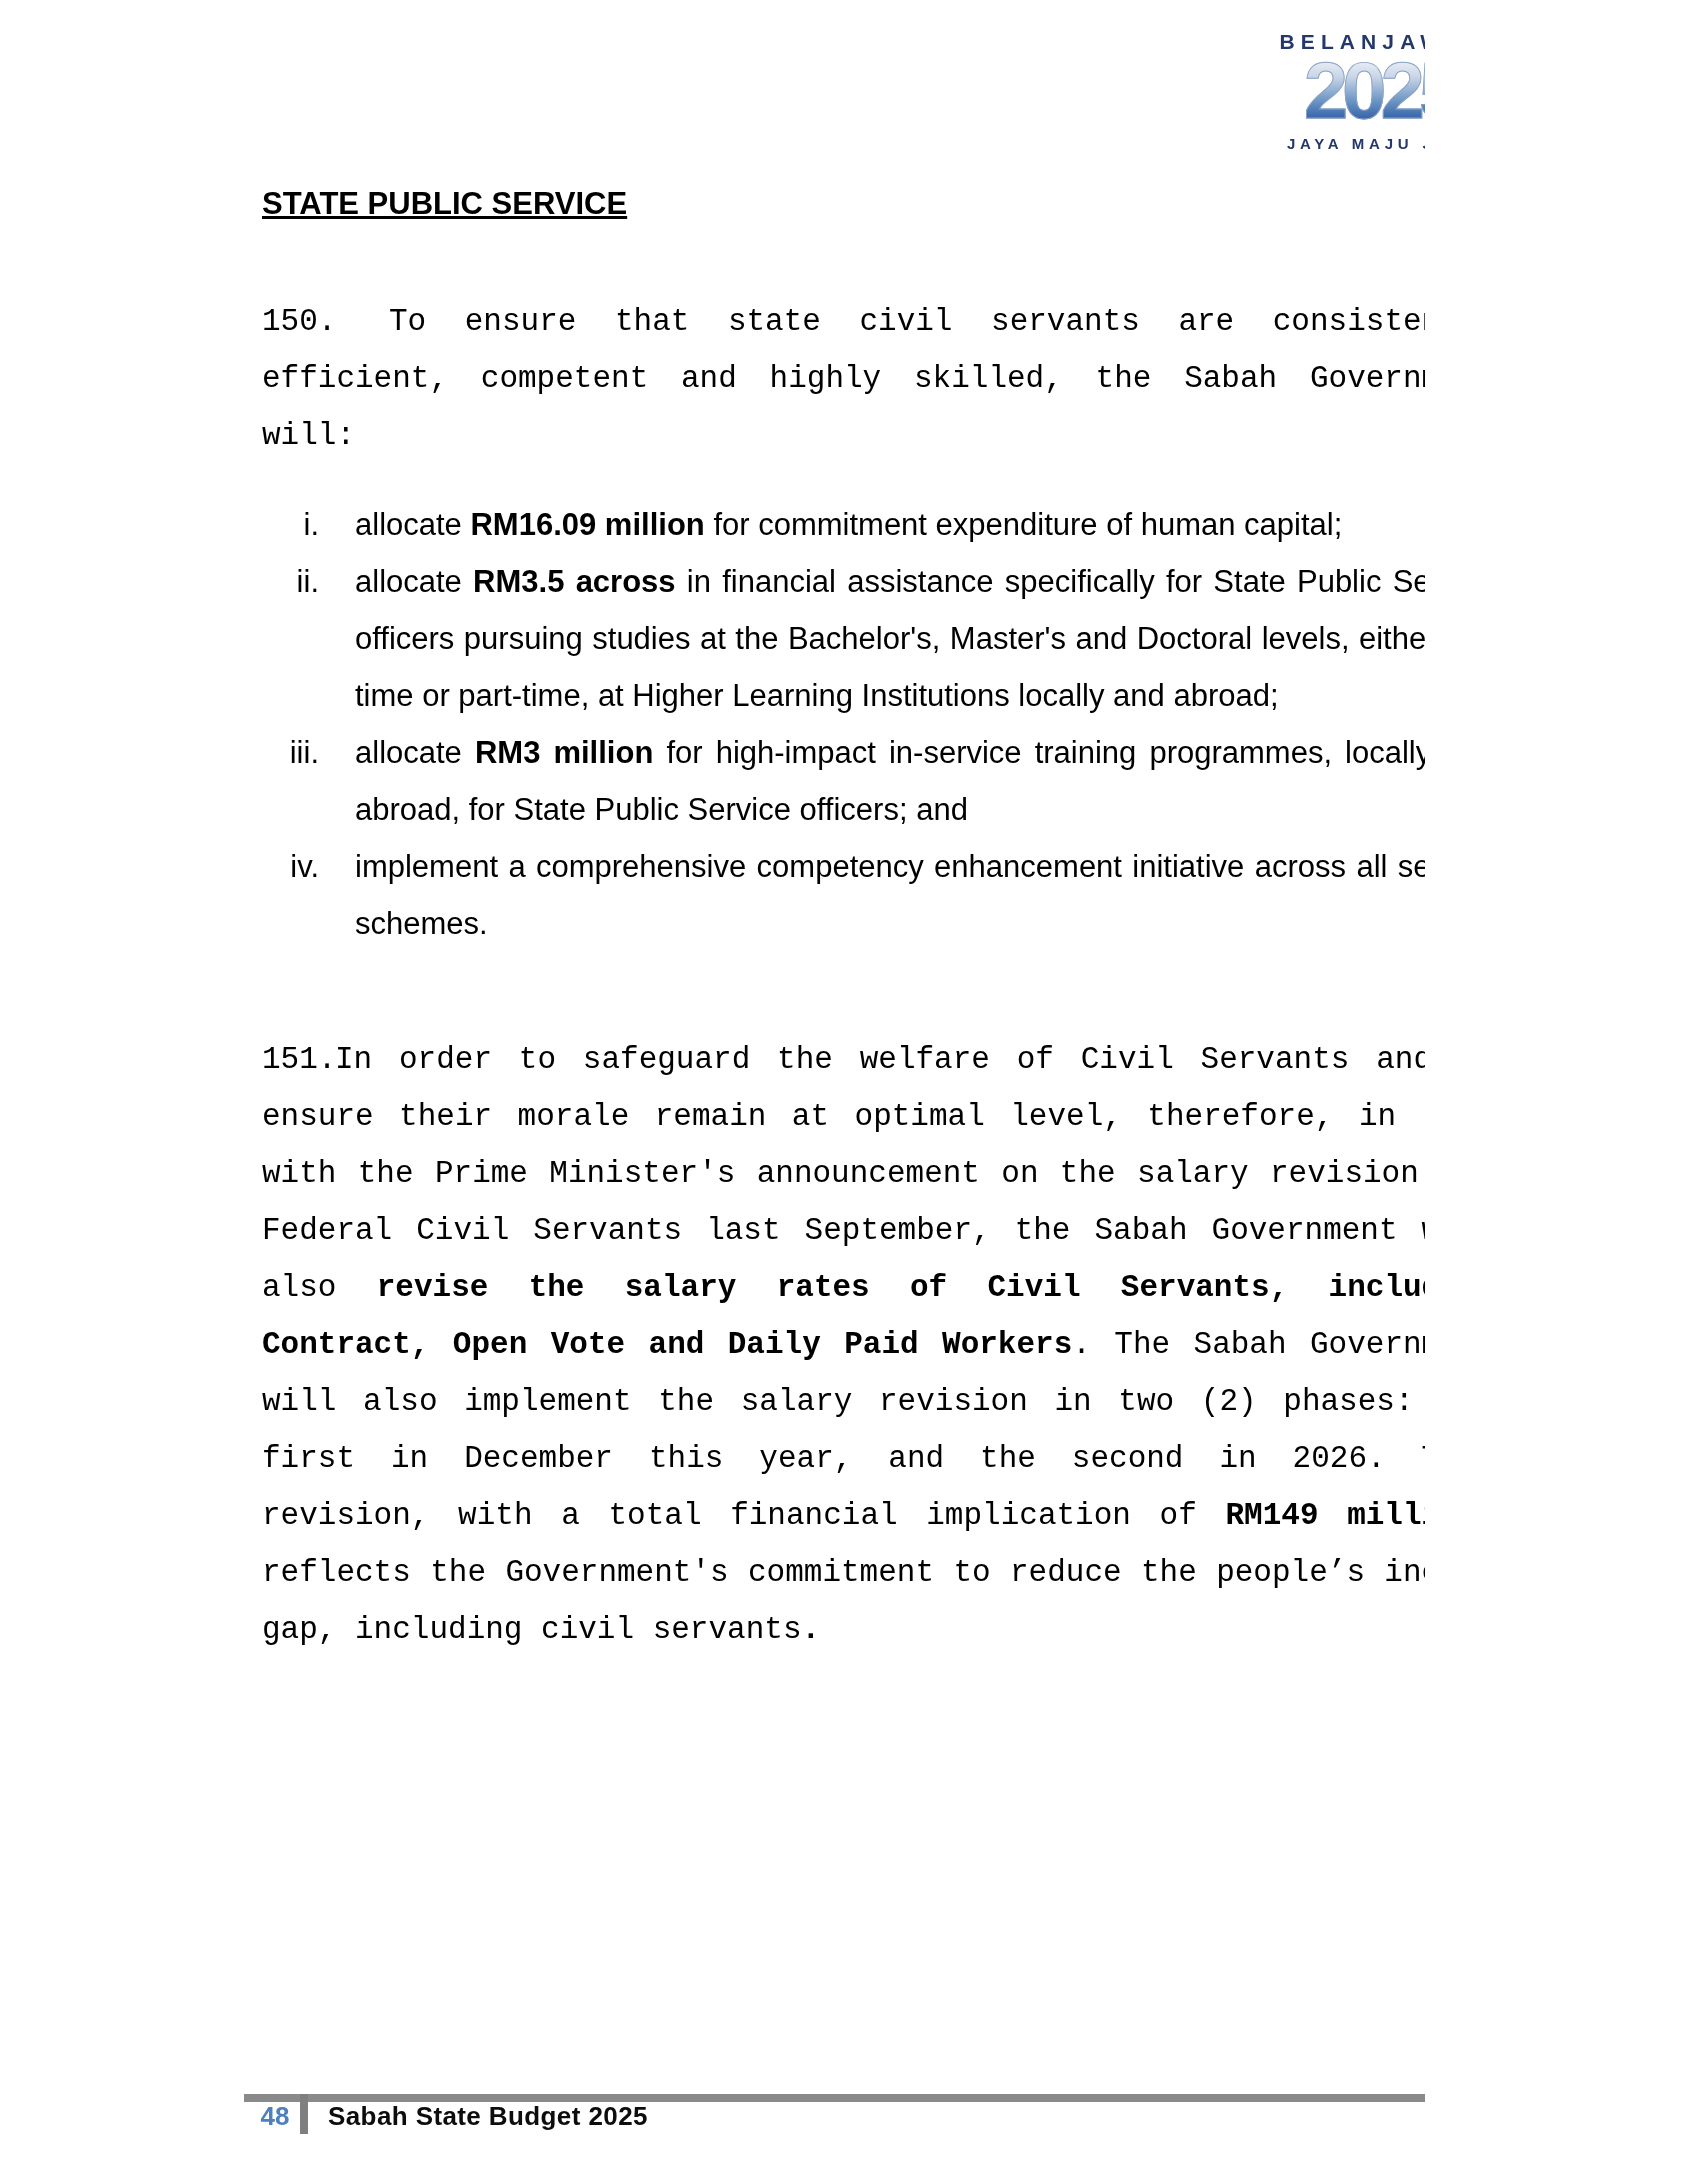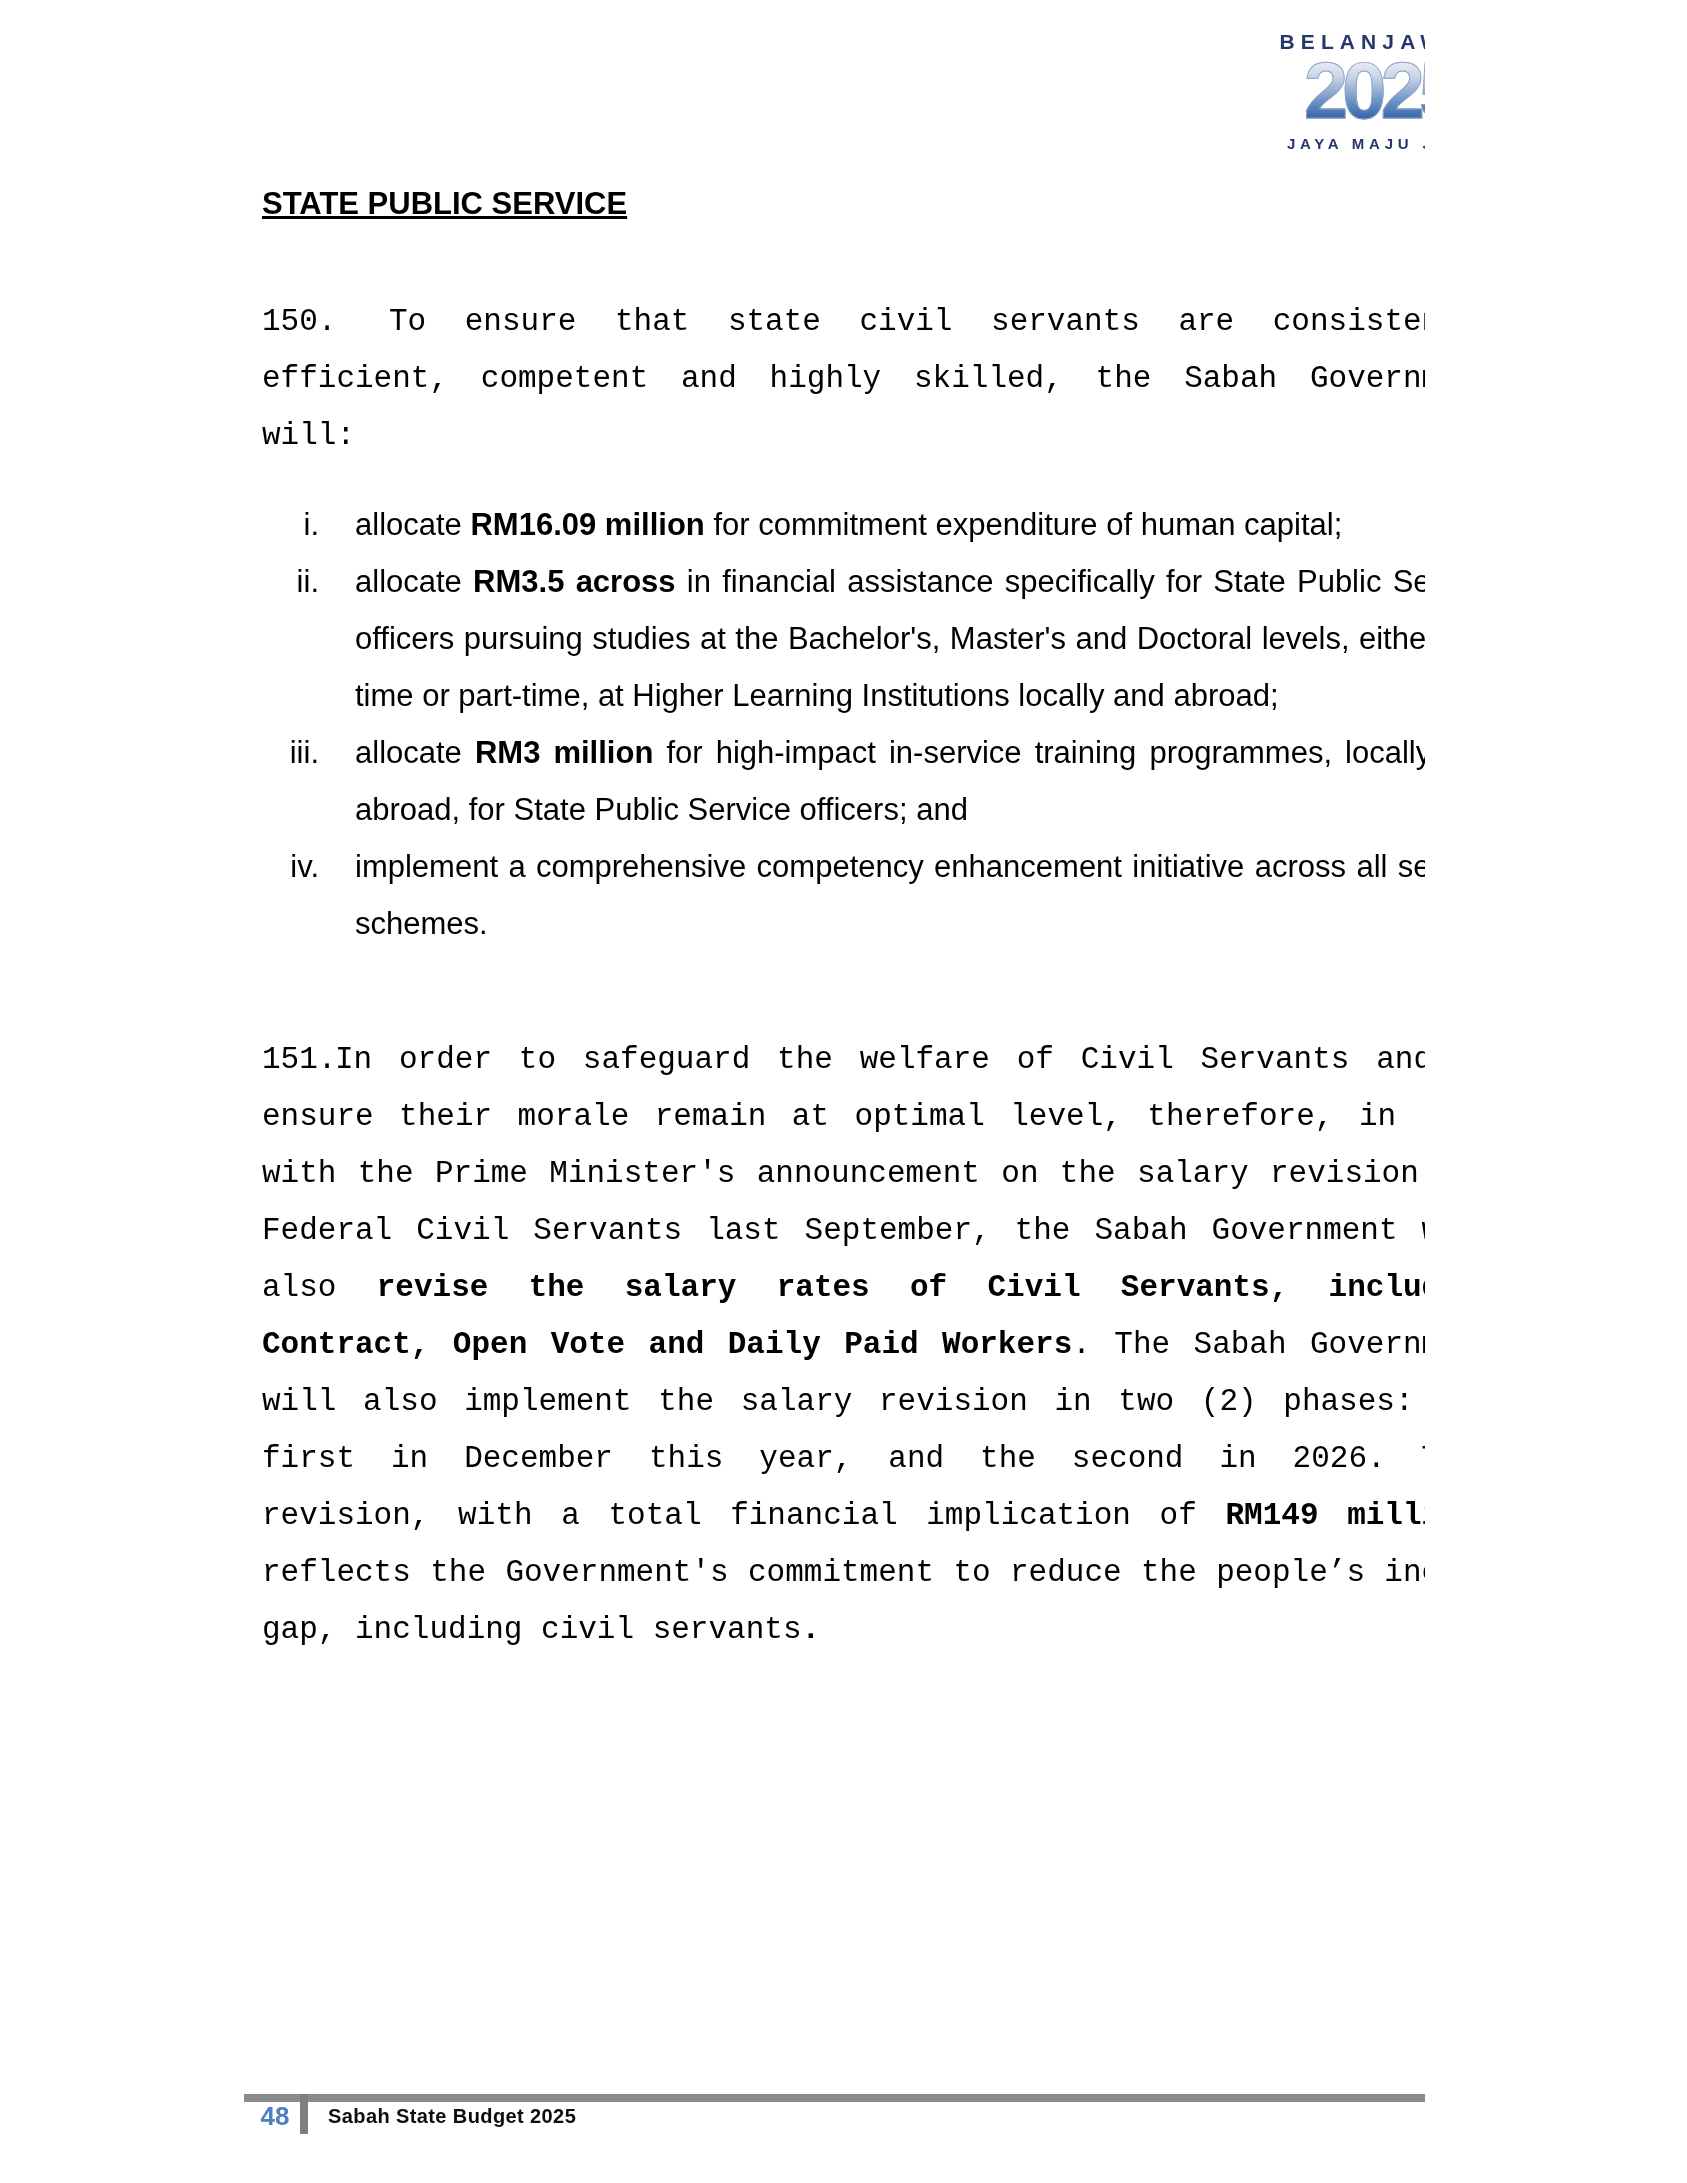--- a/index.html
+++ b/index.html
@@ -72,21 +72,21 @@
   .footer-sep{
     position:absolute;left:300px;top:2094px;width:7.9px;height:40px;
     background:#7f7f7f;
   }
   .page-number{
     position:absolute;left:256px;top:2100px;width:38px;text-align:center;
     font-size:26px;font-weight:bold;line-height:33px;color:#4e80bf;
   }
   .footer-title{
     position:absolute;left:328px;top:2100px;
-    font-size:20px;font-weight:bold;line-height:33px;color:#0d0d0d;
+    font-size:26px;font-weight:bold;line-height:33px;color:#0d0d0d;
     letter-spacing:0.4px;white-space:nowrap;
   }
 </style>
 </head>
 <body>
 
 <div class="page">
 
   <div class="logo">
     <div class="logo-title">BELANJAWAN</div>

